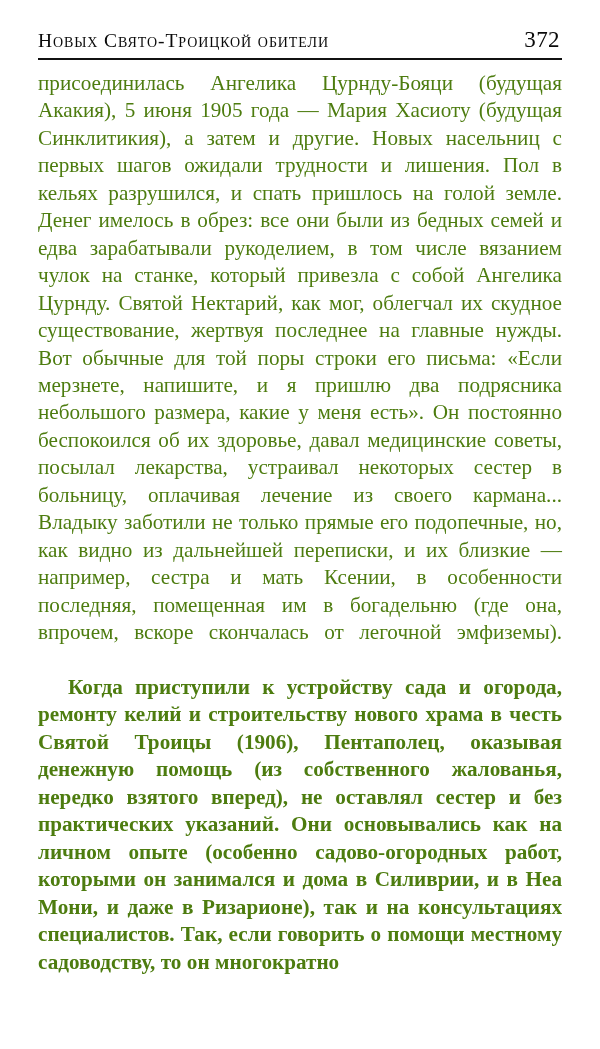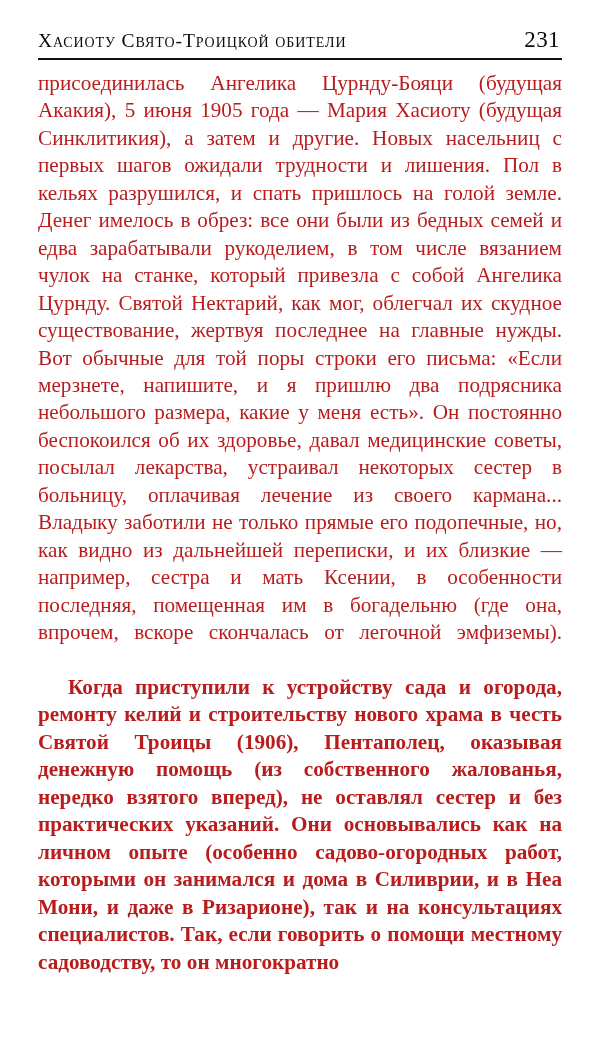--- a/index.html
+++ b/index.html
@@ -61,21 +61,21 @@
   }
   .para {
     margin: 0;
     font-size: 21.2px;
     line-height: 27.45px;
     text-align: justify;
     text-justify: inter-word;
     hyphens: manual;
     -webkit-hyphens: manual;
     word-spacing: 0.1px;
-    color: #b91c1c;
+    color: #4d7c0f;
   }
   .para.indent {
     text-indent: 30px;
     font-weight: bold;
   }
   
   .para:after {
     content: "";
     display: inline-block;
     width: 100%;
@@ -83,22 +83,22 @@
   .para.lastline-full:after {
     display: none;
   }
 </style>
 </head>
 <body>
 
 <div class="page">
 
   <div class="running-head">
-    <span class="head-title">Хасиоту Свято-Троицкой обители</span>
-    <span class="head-folio">231</span>
+    <span class="head-title">Новых Свято-Троицкой обители</span>
+    <span class="head-folio">372</span>
   </div>
   <div class="head-rule"></div>
 
   <div class="textblock">
     <p class="para">присоединилась Анге­лика Цурнду-Бояци (будущая Акакия), 5 июня 1905 года — Мария Хасиоту (будущая Синклитикия), а затем и другие. Новых насельниц с первых шагов ожидали трудности и лишения. Пол в кельях разрушился, и спать пришлось на голой земле. Денег имелось в обрез: все они были из бедных семей и едва зарабатывали рукоделием, в том числе вязанием чулок на станке, который привезла с собой Ангелика Цурнду. Святой Нектарий, как мог, облегчал их скудное существование, жертвуя последнее на главные нужды. Вот обычные для той поры строки его письма: «Если мерзнете, напишите, и я пришлю два подрясника небольшого размера, какие у меня есть». Он постоянно беспокоился об их здоровье, давал медицинские советы, посылал лекарства, устраивал некоторых сестер в больницу, оплачивая лечение из своего кармана... Владыку заботили не только прямые его подопечные, но, как видно из дальнейшей переписки, и их близкие — например, сестра и мать Ксении, в особенности последняя, помещенная им в богадельню (где она, впрочем, вскоре скончалась от легочной эмфиземы).</p>
     <p class="para indent lastline-full">Когда приступили к устройству сада и огорода, ремонту келий и строительству нового храма в честь Святой Троицы (1906), Пентаполец, оказывая денежную помощь (из собственного жалованья, нередко взятого вперед), не оставлял сестер и без практических указаний. Они основывались как на личном опыте (особенно садово-огородных работ, которыми он занимался и дома в Силиврии, и в Неа Мони, и даже в Ризарионе), так и на консультациях специалистов. Так, если говорить о помощи местному садоводству, то он многократно</p>
   </div>
 
 </div>
 

